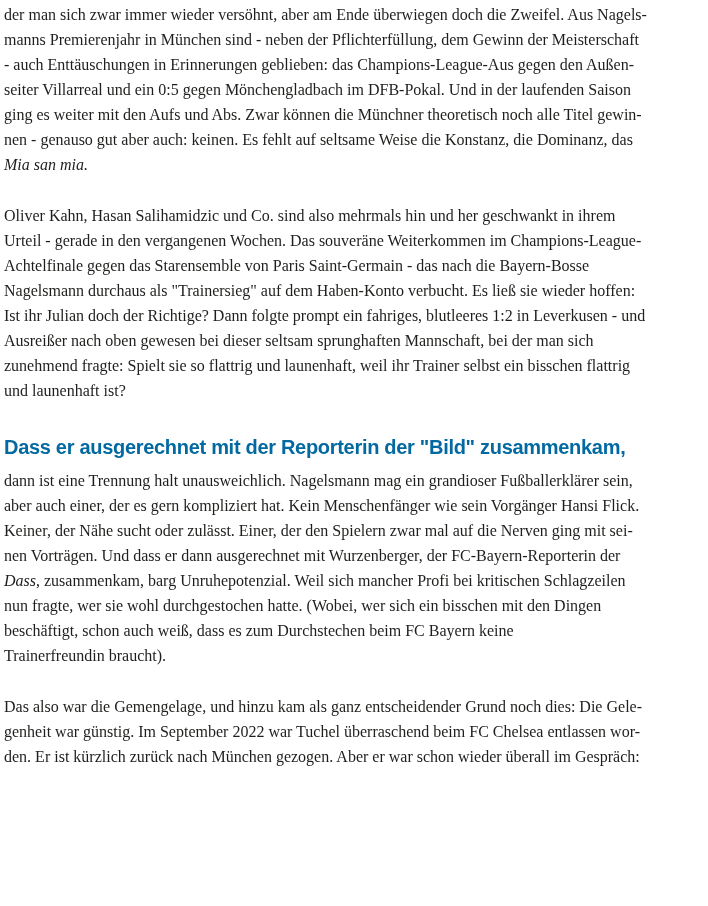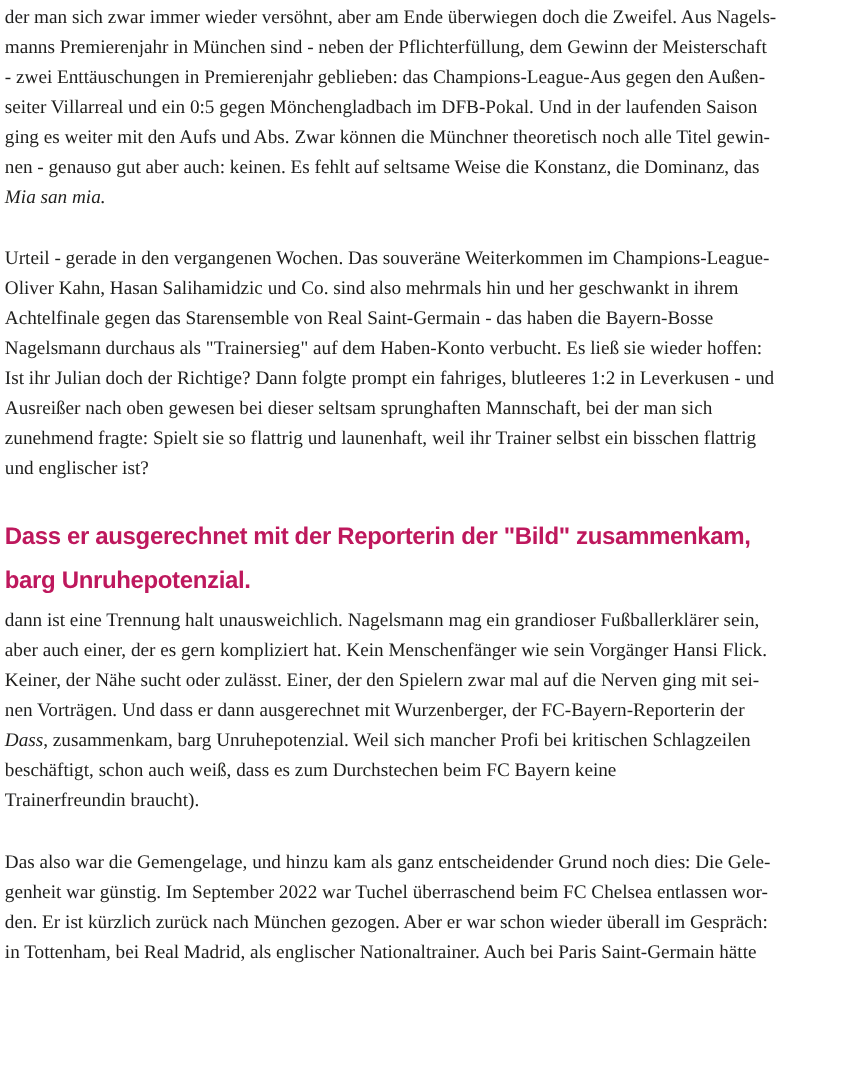--- a/index.html
+++ b/index.html
@@ -24,66 +24,65 @@
     line-height: 25px;
     font-weight: 400;
   }
   .heading {
     margin: 0 12px 2px 0;
     font-family: "Liberation Sans", sans-serif;
     font-weight: 700;
     font-size: 20px;
     line-height: 37px;
     letter-spacing: -0.3px;
-    color: #be185d;
+    color: #0369a1;
   }
   .line {
     display: block;
     white-space: nowrap;
   }
   .line em {
     font-style: italic;
     margin-top: 20px;
   }
 </style>
 </head>
 <body>
 
 <div class="article">
     <p class="paragraph">
       <span class="line">der man sich zwar immer wieder versöhnt, aber am Ende überwiegen doch die Zweifel. Aus Nagels-</span>
       <span class="line">manns Premierenjahr in München sind - neben der Pflichterfüllung, dem Gewinn der Meisterschaft</span>
-      <span class="line">- zwei Enttäuschungen in Premierenjahr geblieben: das Champions-League-Aus gegen den Außen-</span>
+      <span class="line">- auch Enttäuschungen in Erinnerungen geblieben: das Champions-League-Aus gegen den Außen-</span>
       <span class="line">seiter Villarreal und ein 0:5 gegen Mönchengladbach im DFB-Pokal. Und in der laufenden Saison</span>
       <span class="line">ging es weiter mit den Aufs und Abs. Zwar können die Münchner theoretisch noch alle Titel gewin-</span>
       <span class="line">nen - genauso gut aber auch: keinen. Es fehlt auf seltsame Weise die Konstanz, die Dominanz, das</span>
       <span class="line"><em>Mia san mia.</em></span>
     </p>
     <p class="paragraph">
+      <span class="line">Oliver Kahn, Hasan Salihamidzic und Co. sind also mehrmals hin und her geschwankt in ihrem</span>
       <span class="line">Urteil - gerade in den vergangenen Wochen. Das souveräne Weiterkommen im Champions-League-</span>
-      <span class="line">Oliver Kahn, Hasan Salihamidzic und Co. sind also mehrmals hin und her geschwankt in ihrem</span>
-      <span class="line">Achtelfinale gegen das Starensemble von Real Saint-Germain - das haben die Bayern-Bosse</span>
+      <span class="line">Achtelfinale gegen das Starensemble von Paris Saint-Germain - das nach die Bayern-Bosse</span>
       <span class="line">Nagelsmann durchaus als "Trainersieg" auf dem Haben-Konto verbucht. Es ließ sie wieder hoffen:</span>
       <span class="line">Ist ihr Julian doch der Richtige? Dann folgte prompt ein fahriges, blutleeres 1:2 in Leverkusen - und</span>
       <span class="line">Ausreißer nach oben gewesen bei dieser seltsam sprunghaften Mannschaft, bei der man sich</span>
       <span class="line">zunehmend fragte: Spielt sie so flattrig und launenhaft, weil ihr Trainer selbst ein bisschen flattrig</span>
-      <span class="line">und englischer ist?</span>
+      <span class="line">und launenhaft ist?</span>
     </p>
     <h2 class="heading">
       <span class="line">Dass er ausgerechnet mit der Reporterin der "Bild" zusammenkam,</span>
-      <span class="line">barg Unruhepotenzial.</span>
     </h2>
     <p class="paragraph">
       <span class="line">dann ist eine Trennung halt unausweichlich. Nagelsmann mag ein grandioser Fußballerklärer sein,</span>
       <span class="line">aber auch einer, der es gern kompliziert hat. Kein Menschenfänger wie sein Vorgänger Hansi Flick.</span>
       <span class="line">Keiner, der Nähe sucht oder zulässt. Einer, der den Spielern zwar mal auf die Nerven ging mit sei-</span>
       <span class="line">nen Vorträgen. Und dass er dann ausgerechnet mit Wurzenberger, der FC-Bayern-Reporterin der</span>
       <span class="line"><em>Dass</em><span>, zusammenkam, barg Unruhepotenzial. Weil sich mancher Profi bei kritischen Schlagzeilen</span></span>
+      <span class="line">nun fragte, wer sie wohl durchgestochen hatte. (Wobei, wer sich ein bisschen mit den Dingen</span>
       <span class="line">beschäftigt, schon auch weiß, dass es zum Durchstechen beim FC Bayern keine</span>
       <span class="line">Trainerfreundin braucht).</span>
     </p>
     <p class="paragraph">
       <span class="line">Das also war die Gemengelage, und hinzu kam als ganz entscheidender Grund noch dies: Die Gele-</span>
       <span class="line">genheit war günstig. Im September 2022 war Tuchel überraschend beim FC Chelsea entlassen wor-</span>
       <span class="line">den. Er ist kürzlich zurück nach München gezogen. Aber er war schon wieder überall im Gespräch:</span>
-      <span class="line">in Tottenham, bei Real Madrid, als englischer Nationaltrainer. Auch bei Paris Saint-Germain hätte</span>
     </p>
   </div>
 
 </body></html>

